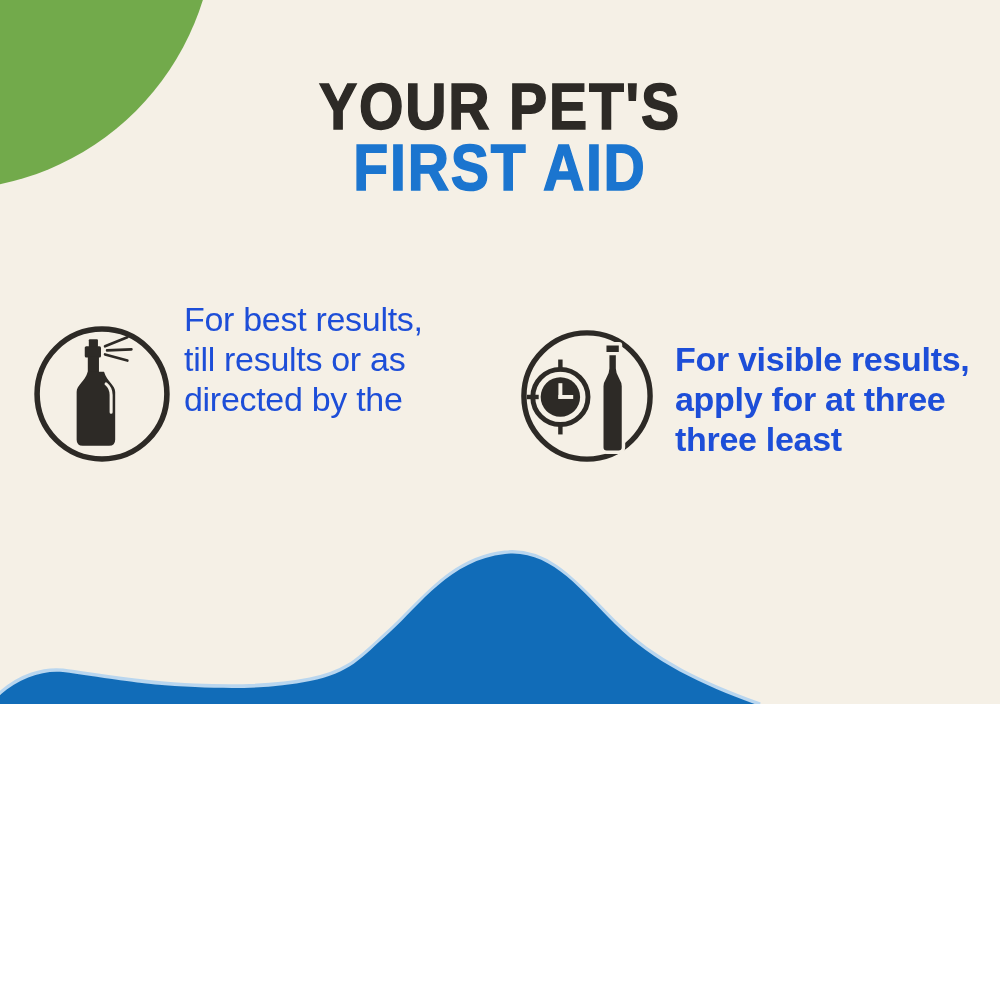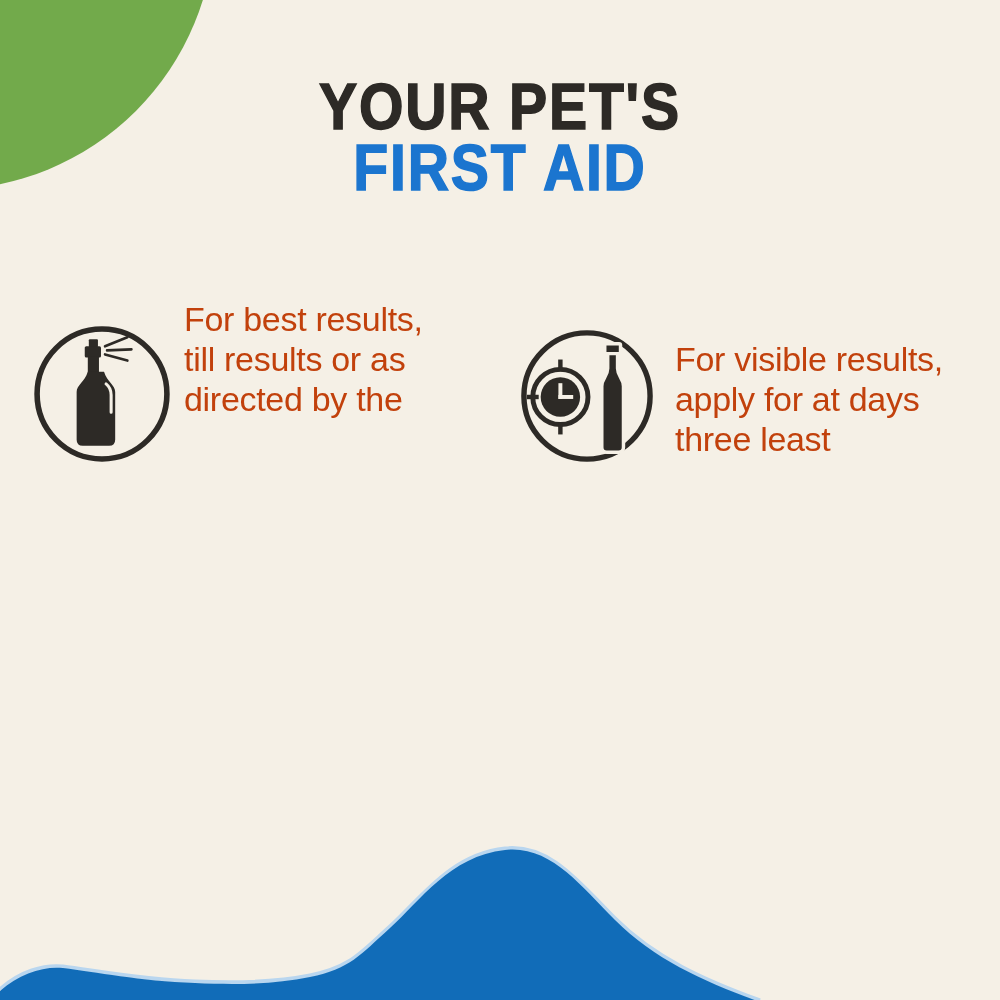--- a/index.html
+++ b/index.html
@@ -1,41 +1,41 @@
 <!DOCTYPE html>
 <html><head>
 <meta charset="utf-8">
 <style>
   html,body{margin:0;padding:0;}
   body{font-family:"Liberation Sans", sans-serif; background:#ffffff;}
   .canvas{
-    position:relative; width:1000px; height:1000px; overflow:hidden;
+    position:relative; width:1000px; height:704px; overflow:hidden;
     background:#f5f0e6; color:#2d2a26;
   }
   
   .green-blob{position:absolute; top:0; left:0; width:260px; height:220px;}
   .wave{position:absolute; left:0; bottom:0; width:1000px; height:160px;}
 
   
   .title-wrap{position:absolute; top:74px; left:0; width:1000px; text-align:center;}
   .title-line{
     font-weight:900; font-size:65px; line-height:66px; letter-spacing:2px;
     transform:scaleX(0.88); transform-origin:50% 50%;
     -webkit-text-stroke:1.5px currentColor;
   }
   .title-line.dark{color:#2d2a26;}
   .title-line.blue{color:#1b75cf; margin-top:-5px;}
 
   
   .feature-icon{position:absolute; display:block;}
   .icon-spray{left:31px; top:323px; width:142px; height:142px;}
   .icon-clock{left:518px; top:327px; width:138px; height:138px;}
-  .feature-text{position:absolute; font-size:34px; line-height:40px; color:#c2410c; letter-spacing:-0.3px;}
+  .feature-text{position:absolute; font-size:34px; line-height:40px; color:#1d4ed8; letter-spacing:-0.3px;}
   .feature-text-1{left:184px; top:299px; width:330px;}
-  .feature-text-2{left:675px; top:339px; width:310px;}
+  .feature-text-2{left:675px; top:339px; width:310px;font-weight:bold;}
 
   
   .indications{position:absolute; top:645px; left:0; width:1000px; text-align:center;}
   .indications-heading{
     font-weight:900; font-size:36px; line-height:40px; color:#2d2a26;
     transform:scaleX(0.85); transform-origin:50% 50%;
     -webkit-text-stroke:1.2px currentColor; letter-spacing:0.5px;
   }
   .indications-list{margin-top:6px; font-size:27px; line-height:35.5px; color:#35312c; letter-spacing:-0.2px;}
 </style>
@@ -90,21 +90,21 @@
       <line x1="41" y1="71" x2="56" y2="71"></line>
     </g>
 
     <g fill="#2d2a26" stroke="#f5f0e6" stroke-width="3.5">
       <rect x="88" y="17" width="16" height="10" rx="1.5"></rect>
       <path d="M85,122 L85,60 C85,52 91,50 91,42 L91,27 L101,27 L101,42 C101,50 107,52 107,60 L107,122 Q107,127 102,127 L90,127 Q85,127 85,122 Z"></path>
     </g>
   </svg>
   <div class="feature-text feature-text-2">
     <div>For visible results,</div>
-    <div>apply for at days</div>
+    <div>apply for at three</div>
     <div>three least</div>
   </div>
 
 
   <svg class="wave" viewBox="0 0 1000 160" preserveAspectRatio="none" aria-hidden="true">
     <path d="M0,151 C20,133 44,126 63,128 C95,132 140,141 195,143 C240,145 275,144 310,137 C350,129 360,115 390,88 C420,61 450,16 505,10 C550,5 580,45 615,80 C655,120 705,142 760,162" fill="none" stroke="#b9d6ef" stroke-width="4" transform="translate(0,-1.5)"></path>
     <path d="M0,151 C20,133 44,126 63,128 C95,132 140,141 195,143 C240,145 275,144 310,137 C350,129 360,115 390,88 C420,61 450,16 505,10 C550,5 580,45 615,80 C655,120 705,142 760,162 L760,170 L0,170 Z" fill="#116cb8"></path>
   </svg>
 
 </div>

